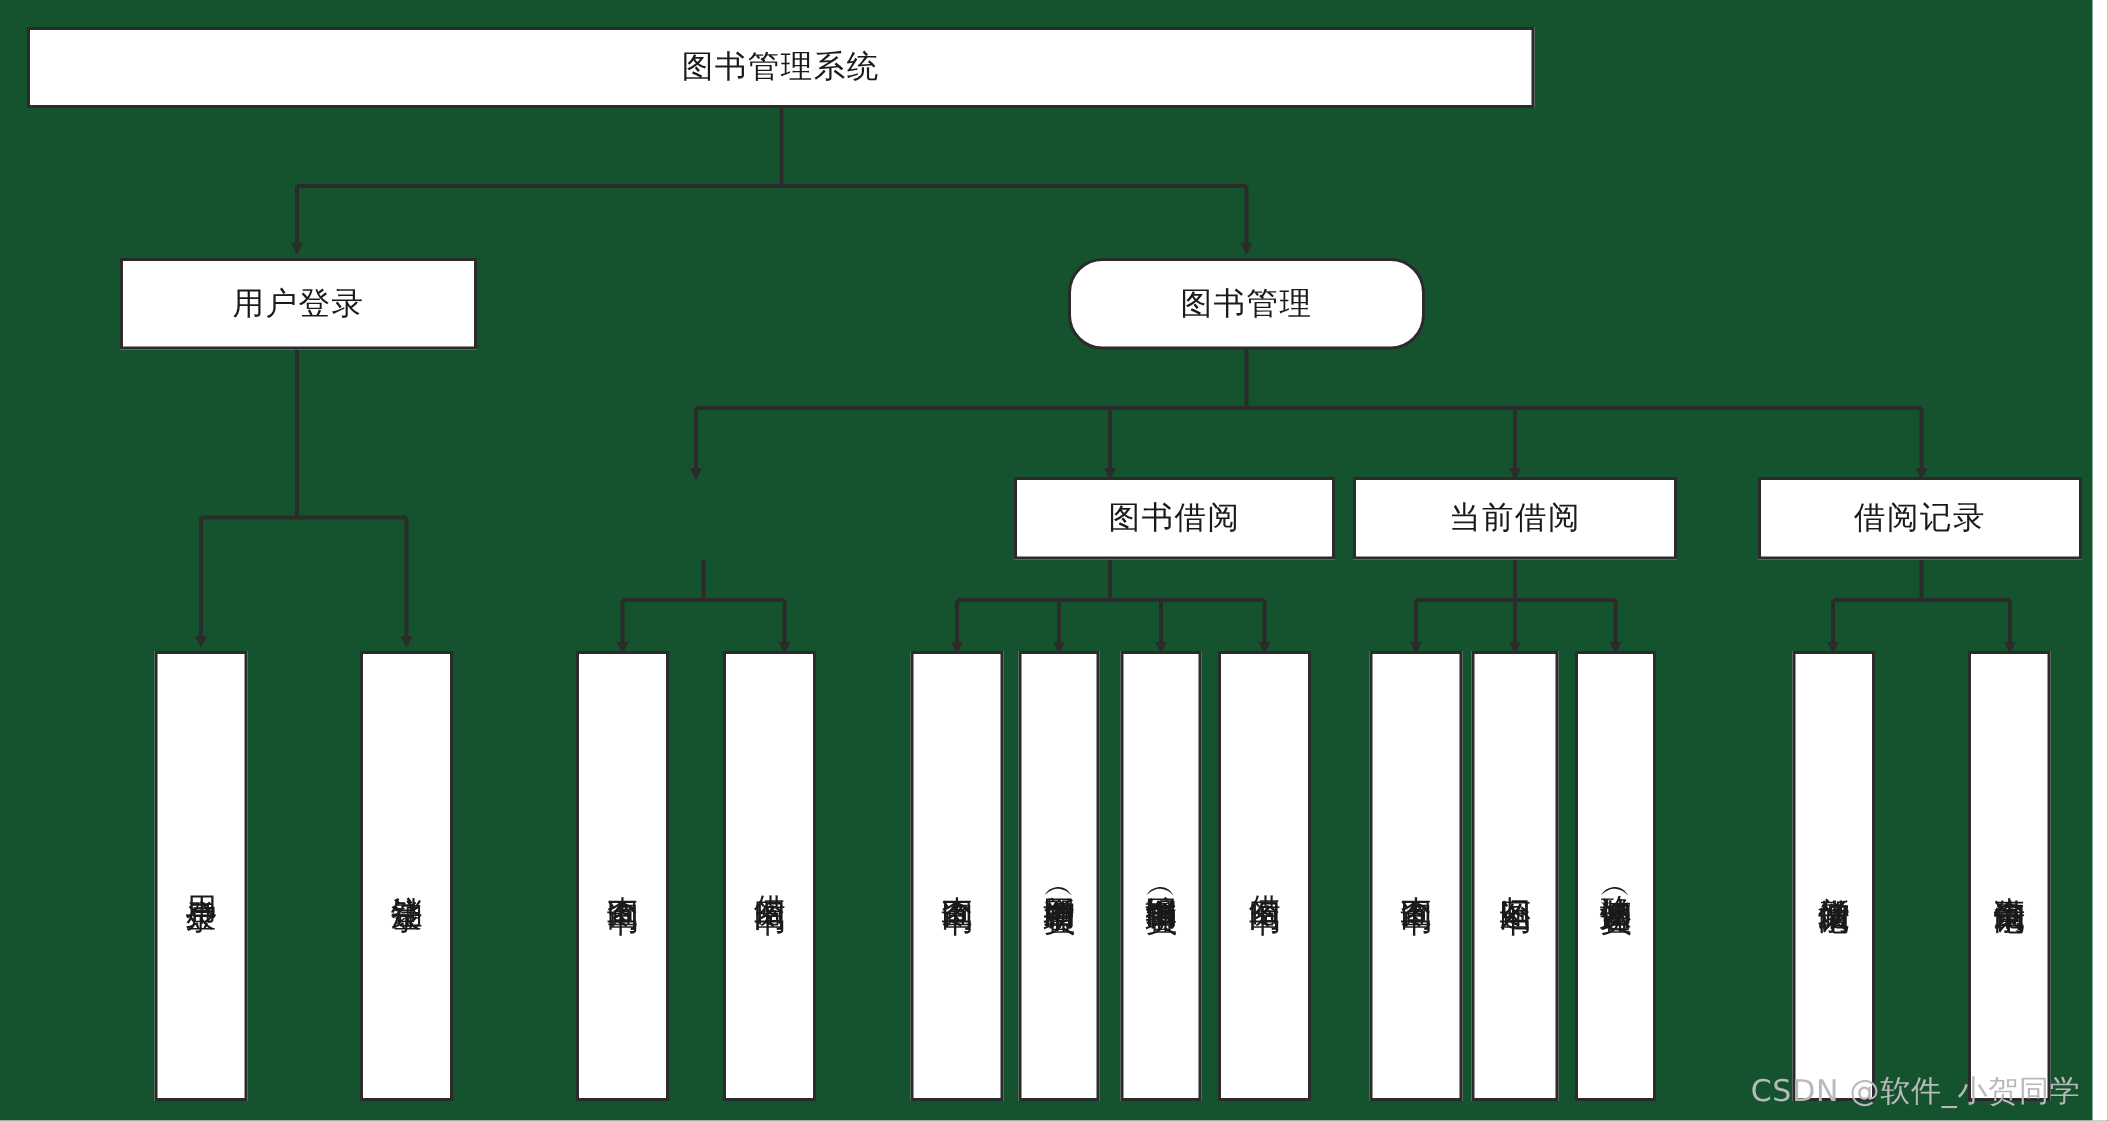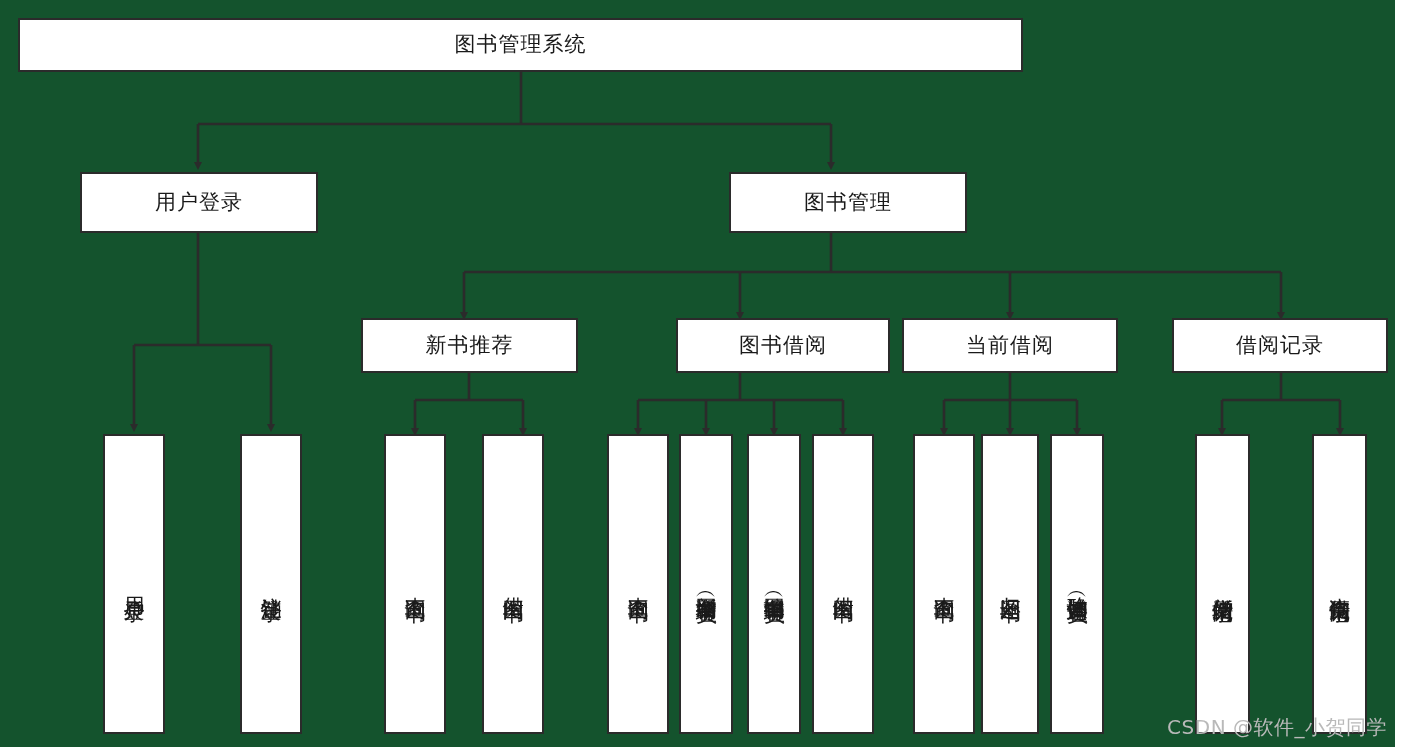--- a/index.html
+++ b/index.html
@@ -111,23 +111,22 @@
       <path d="M1281,373 L1281,400"></path>
       <path d="M1222,400 L1340,400"></path>
       <path d="M1222,400 L1222,432" marker-end="url(#arrow)"></path>
       <path d="M1340,400 L1340,432" marker-end="url(#arrow)"></path>
     </g>
   </svg>
 
   <div class="node horiz" style="left:18px; top:18px; width:1005px; height:54px;">图书管理系统</div>
 
   <div class="node horiz" style="left:80px; top:172px; width:238px; height:61px;">用户登录</div>
-  <div class="node horiz" style="left:729px; top:172px; width:238px; height:61px;">图书管理</div>
+  <div class="node horiz" style="left:712px; top:172px; width:238px; height:61px;border-radius:23px;">图书管理</div>
 
-  <div class="node horiz" style="left:361px; top:318px; width:217px; height:55px;">新书推荐</div>
   <div class="node horiz" style="left:633px; top:318px; width:214px; height:55px;margin-left:43px;">图书借阅</div>
   <div class="node horiz" style="left:902px; top:318px; width:216px; height:55px;">当前借阅</div>
   <div class="node horiz" style="left:1172px; top:318px; width:216px; height:55px;">借阅记录</div>
 
   <div class="node vert" style="left:103px; top:434px; width:62px; height:300px;">用户登录</div>
   <div class="node vert" style="left:240px; top:434px; width:62px; height:300px;">注销登录</div>
 
   <div class="node vert" style="left:384px; top:434px; width:62px; height:300px;">查询图书</div>
   <div class="node vert" style="left:482px; top:434px; width:62px; height:300px;">借阅图书</div>
 

